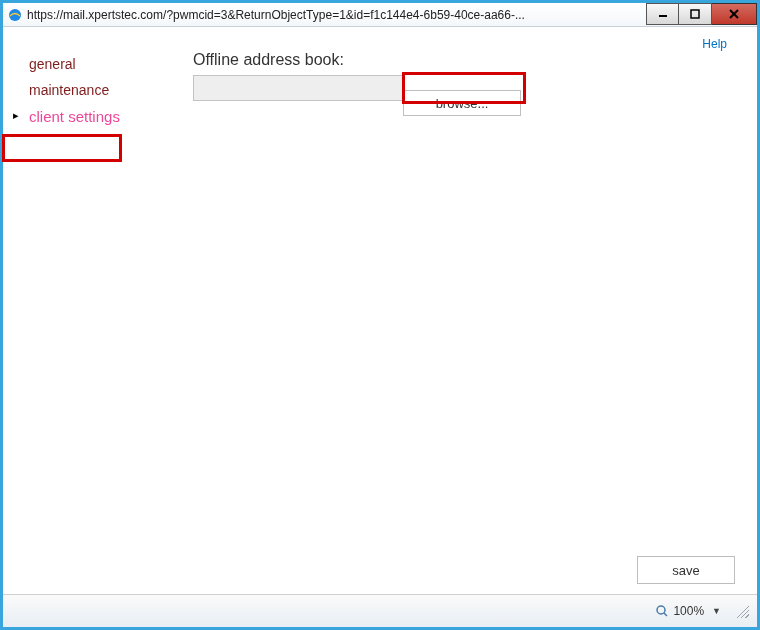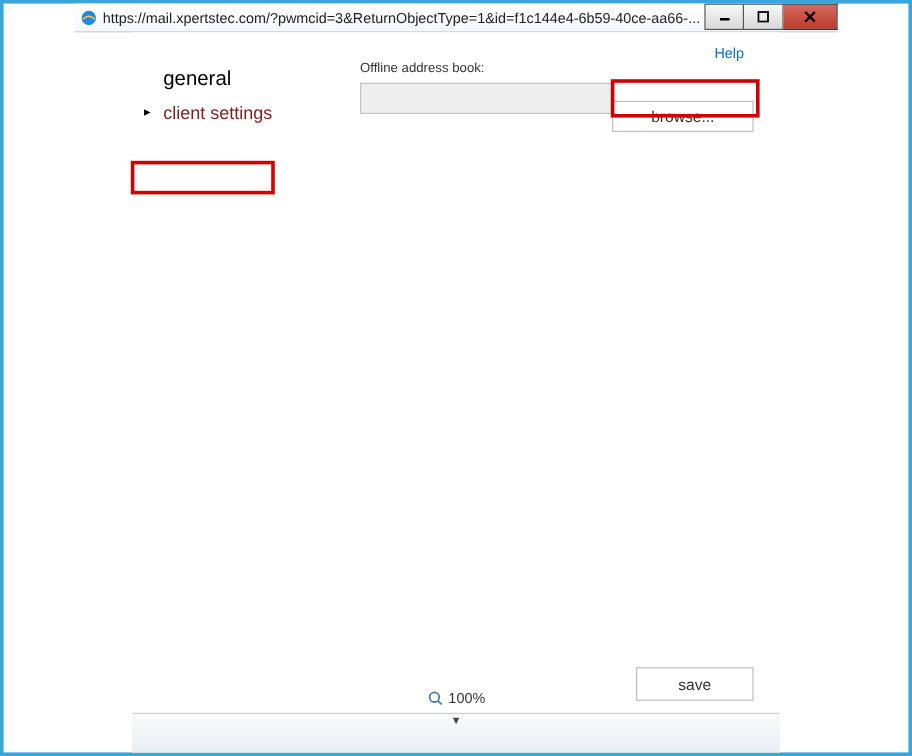--- a/index.html
+++ b/index.html
@@ -3,21 +3,21 @@
 <meta charset="utf-8">
 <style>
   * { box-sizing: border-box; margin: 0; padding: 0; }
   html, body { width: 760px; height: 630px; font-family: "Segoe UI", Tahoma, sans-serif; font-size: 13px; background: #fff; }
 
   
   .window {
     width: 760px; height: 630px;
     border: 3px solid #39a5dd;
     background: #fff;
-    display: flex; flex-direction: column; align-items: center;
+    display: flex; flex-direction: column;
   }
 
   
   .titlebar {
     height: 24px;
     background: linear-gradient(#ffffff, #f4f7fa);
     border-bottom: 1px solid #c7d0d8;
     display: flex; align-items: center;
     padding-left: 4px;
     position: relative;
@@ -61,42 +61,42 @@
   }
 
   
   .body-split {
     display: flex; flex: 1; padding: 0 22px 0 10px;
   }
   .sidenav {
     width: 180px; padding-left: 12px;
   }
   .sidenav-item {
-    font-size: 17px; color: #000000;
+    font-size: 14px; color: #7f1d1d;
     padding: 5px 4px 5px 4px;
     cursor: pointer;
     position: relative;
   }
   .sidenav-item.selected {
-    color: #7f1d1d; font-size: 15px;
+    color: #ec4899; font-size: 15px;
   }
   .sidenav-item.selected::before {
     content: "▸";
     position: absolute; left: -12px; top: 6px;
     color: #000; font-size: 11px;
   }
   .highlight-box {
     position: absolute;
     border: 3px solid #d40000;
     pointer-events: none;
   }
 
   
   .mainpanel { flex: 1; position: relative; }
-  .field-label { font-size: 11px; color: #333; margin-bottom: 6px; }
+  .field-label { font-size: 16px; color: #333; margin-bottom: 6px; }
   .field-row { display: flex; align-items: stretch; }
   .text-input {
     width: 210px; height: 26px;
     border: 1px solid #c3c3c3; background: #eeeeee;
     padding: 2px 4px; font-size: 13px;
   }
   .browse-btn {
     width: 118px; height: 26px;
     border: 1px solid #bfbfbf; background: #fff;
     font-size: 13px; color: #333; cursor: pointer;
@@ -115,21 +115,21 @@
     width: 98px; height: 28px;
     border: 1px solid #bdbdbd; background: #fff;
     font-size: 13px; color: #333; cursor: pointer;
   }
 
   
   .statusbar {
     height: 24px; border-top: 1px solid #cfcfcf;
     background: linear-gradient(#fafafa,#e8eef4);
     display: flex; align-items: center; justify-content: flex-end;
-    padding: 16px 8px; gap: 6px; flex-direction: column;
+    padding: 16px 8px; gap: 6px;
   }
   .zoom { font-size: 12px; color: #333; display:flex; align-items:center; gap:4px;}
   .zoom-icon { display:inline-flex; }
   .zoom-caret { font-size: 9px; color:#444; cursor:pointer; padding:0 2px;}
   .resize-grip {
     width: 14px; height: 14px;
     display: inline-block;
     background:
       linear-gradient(135deg, transparent 0 55%, #9aa5ad 55% 60%, transparent 60% 70%, #9aa5ad 70% 75%, transparent 75% 85%, #9aa5ad 85% 90%, transparent 90%);
     margin-left: 6px;
@@ -172,20 +172,21 @@
 
     <div class="header-row">
       <span class="help-link">Help</span>
     </div>
 
 
     <div class="body-split">
 
       <div class="sidenav" style="position:relative;">
         <div class="sidenav-item">general</div>
+        <div class="sidenav-item">maintenance</div>
         <div class="sidenav-item selected">client settings</div>
         <div class="highlight-box" style="left:-11px; top:83px; width:120px; height:28px;"></div>
       </div>
 
       <div class="mainpanel">
         <div class="field-label">Offline address book:</div>
         <div class="field-row" style="position:relative;">
           <input class="text-input" type="text" readonly="" value="" style="">
           <button class="browse-btn">browse...</button>
           <div class="highlight-box" style="left:209px; top:-3px; width:124px; height:32px;"></div>

